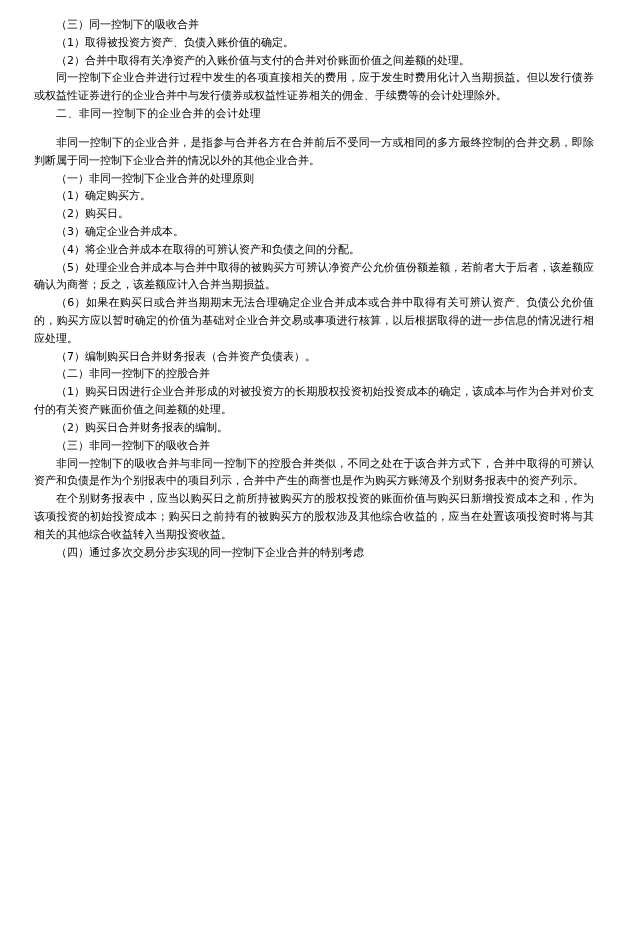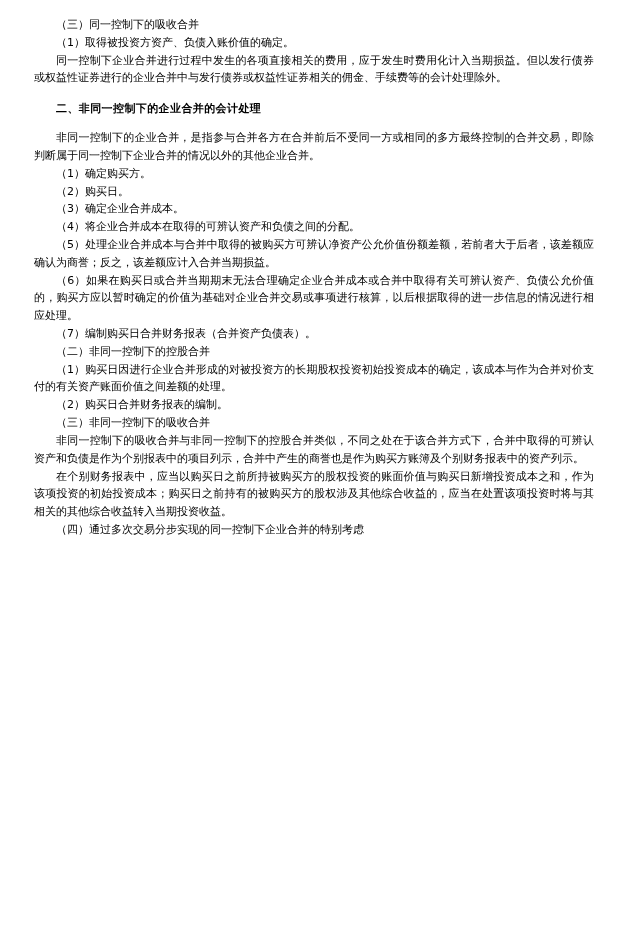--- a/index.html
+++ b/index.html
@@ -29,36 +29,37 @@
   }
   p {
     margin: 0;
     padding: 0;
   }
   p.indent {
     text-indent: 2em;
   }
   p.heading {
     text-indent: 2em;
-    font-weight: bold;
-    margin-top: 13px;
+    font-weight: normal;
     margin-bottom: 11px;
     letter-spacing: 0.4px;
   }
 </style>
 </head>
 <body>
 
 <div id="page">
   <div class="doc-block">
     <p class="indent">（三）同一控制下的吸收合并</p>
     <p class="indent">（1）取得被投资方资产、负债入账价值的确定。</p>
+    <p class="indent">（2）合并中取得有关净资产的入账价值与支付的合并对价账面价值之间差额的处理。</p>
     <p class="indent">同一控制下企业合并进行过程中发生的各项直接相关的费用，应于发生时费用化计入当期损益。但以发行债券或权益性证券进行的企业合并中与发行债券或权益性证券相关的佣金、手续费等的会计处理除外。</p>
     <p class="heading">二、非同一控制下的企业合并的会计处理</p>
     <p class="indent">非同一控制下的企业合并，是指参与合并各方在合并前后不受同一方或相同的多方最终控制的合并交易，即除判断属于同一控制下企业合并的情况以外的其他企业合并。</p>
+    <p class="indent">（一）非同一控制下企业合并的处理原则</p>
     <p class="indent">（1）确定购买方。</p>
     <p class="indent">（2）购买日。</p>
     <p class="indent">（3）确定企业合并成本。</p>
     <p class="indent">（4）将企业合并成本在取得的可辨认资产和负债之间的分配。</p>
     <p class="indent">（5）处理企业合并成本与合并中取得的被购买方可辨认净资产公允价值份额差额，若前者大于后者，该差额应确认为商誉；反之，该差额应计入合并当期损益。</p>
     <p class="indent">（6）如果在购买日或合并当期期末无法合理确定企业合并成本或合并中取得有关可辨认资产、负债公允价值的，购买方应以暂时确定的价值为基础对企业合并交易或事项进行核算，以后根据取得的进一步信息的情况进行相应处理。</p>
     <p class="indent">（7）编制购买日合并财务报表（合并资产负债表）。</p>
     <p class="indent">（二）非同一控制下的控股合并</p>
     <p class="indent">（1）购买日因进行企业合并形成的对被投资方的长期股权投资初始投资成本的确定，该成本与作为合并对价支付的有关资产账面价值之间差额的处理。</p>
     <p class="indent">（2）购买日合并财务报表的编制。</p>

